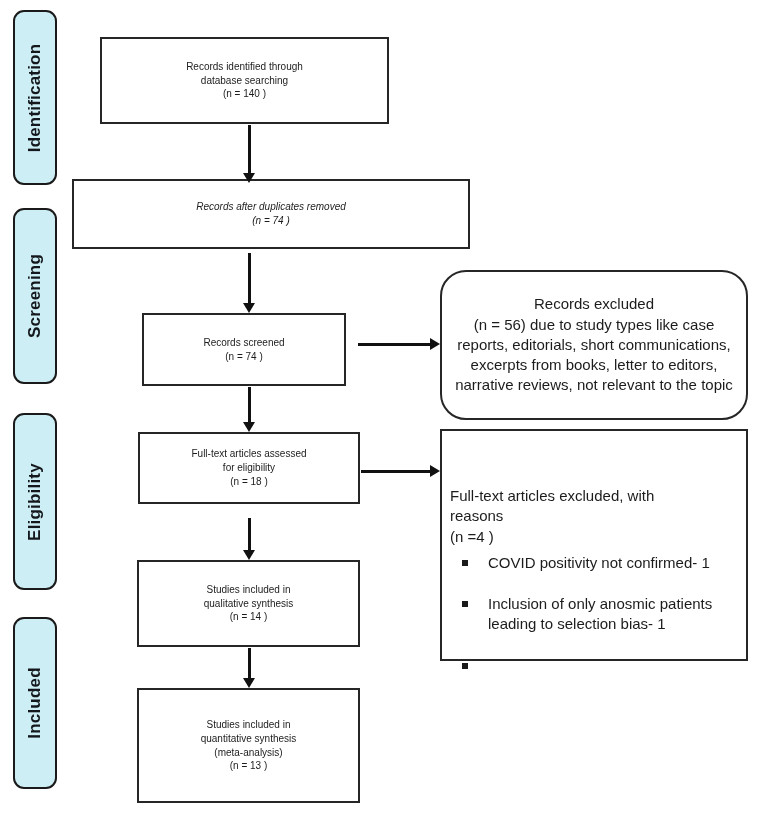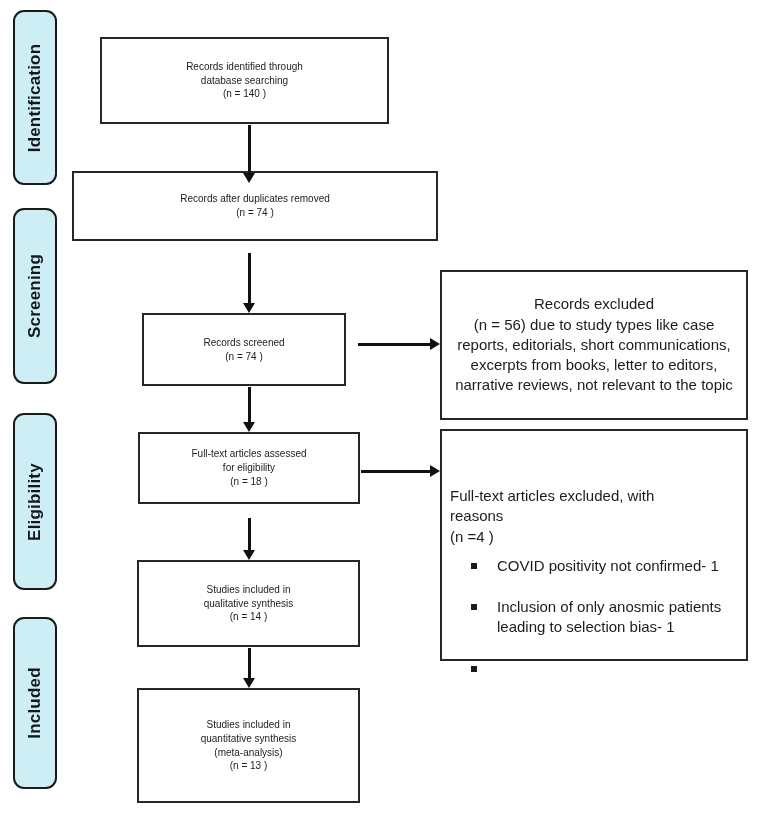--- a/index.html
+++ b/index.html
@@ -52,52 +52,52 @@
     display: flex;
     align-items: center;
     justify-content: center;
     text-align: center;
     white-space: pre-line;
     font-size: 10px;
     line-height: 1.38;
     padding: 2px 6px;
   }
   #fbox-0 { left: 100px; top: 37px;  width: 289px; height: 87px; }
-  #fbox-1 { left: 72px;  top: 171px; width: 366px; height: 70px; }
+  #fbox-1 { left: 72px;  top: 179px; width: 398px; height: 70px; font-style: italic; }
   #fbox-2 { left: 142px; top: 313px; width: 204px; height: 73px; }
   #fbox-3 { left: 138px; top: 432px; width: 222px; height: 72px; }
   #fbox-4 { left: 137px; top: 560px; width: 223px; height: 87px; }
   #fbox-5 { left: 137px; top: 688px; width: 223px; height: 115px; }
 
   
   .rbox {
     position: absolute;
     background: #ffffff;
     border: 2.5px solid #262626;
     box-sizing: border-box;
     font-size: 15px;
     line-height: 1.35;
   }
-  #rbox-0 { left: 440px; top: 270px; width: 308px; height: 150px; }
+  #rbox-0 { left: 440px; top: 270px; width: 308px; height: 150px; border-radius: 26px; }
   #rbox-0 .rtext {
     width: 100%; height: 100%;
     display: flex; align-items: center; justify-content: center;
     text-align: center;
     white-space: pre-line;
     padding: 4px 6px;
     box-sizing: border-box;
   }
   #rbox-1 { left: 440px; top: 429px; width: 308px; height: 232px; padding: 8px 8px 0 8px; }
   #rbox-1 .rheader {
     text-align: left;
     white-space: pre-line;
     margin-bottom: 6px;
     margin-top: 47px;
   }
-  .bullet-list { margin: 9px; padding: 0; list-style: none; }
+  .bullet-list { margin: 0; padding: 0; list-style: none; }
   .bullet-item {
     display: flex;
     align-items: flex-start;
     margin-bottom: 21px;
     padding-left: 6px;
   }
   .sq-bullet {
     flex: 0 0 auto;
     width: 6px; height: 6px;
     background: #1a1a1a;

